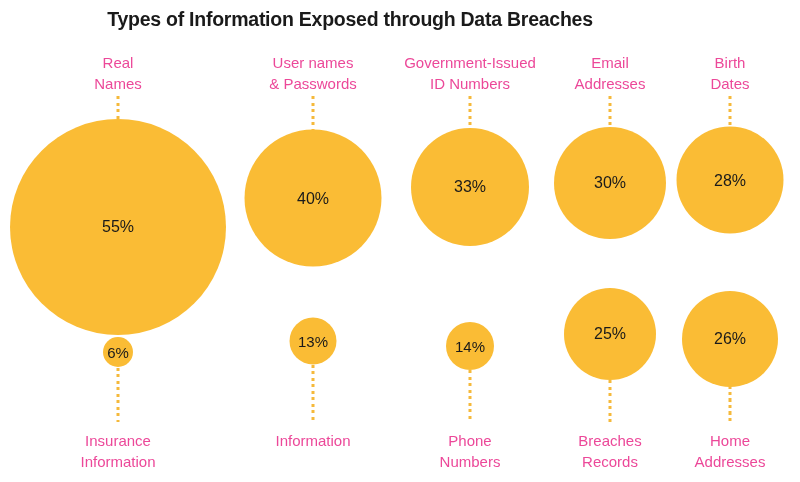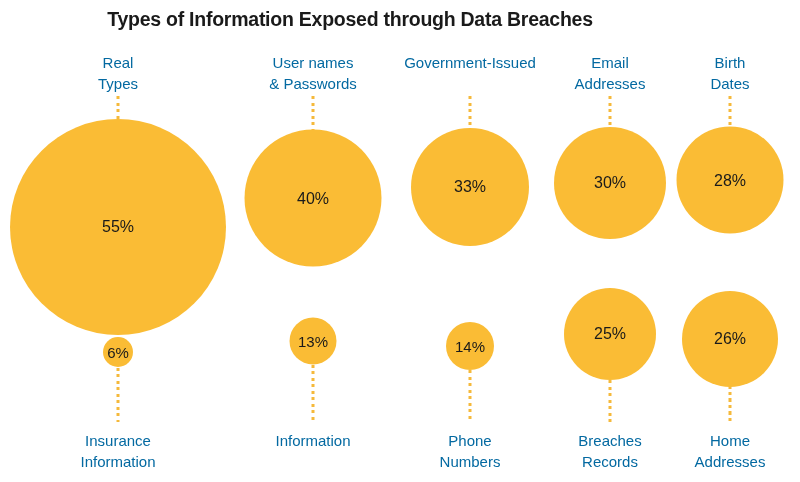--- a/index.html
+++ b/index.html
@@ -30,21 +30,21 @@
     color: #1a1a1a;
     line-height: 26px;
     font-family: "Liberation Sans", "DejaVu Sans", sans-serif;
     margin-left: 20px;
   }
   .col-label {
     position: absolute;
     text-align: center;
     font-size: 15px;
     line-height: 21px;
-    color: #0369a1;
+    color: #ec4899;
     white-space: nowrap;
     transform: translateX(-50%);
     font-family: "Liberation Sans", "DejaVu Sans", sans-serif;
   }
   .col-label.top-label { }
   .col-label.bottom-label { }
   .connector {
     position: absolute;
     width: 3px;
     transform: translateX(-50%);
@@ -78,36 +78,37 @@
 </head>
 <body>
 
 <div id="chart-root" style="background: rgb(255, 255, 255);">
 
   <div id="chart-title">Types of Information Exposed through Data Breaches</div>
 
   <div id="top-row-group">
       <div class="col-label top-label" style="left: 118px; top: 52px;">
         <div>Real</div>
-        <div>Types</div>
+        <div>Names</div>
       </div>
       <div class="connector" style="--dot-color: #F5B93B; left: 118px; top: 96px; height: 24px;"></div>
       <div class="bubble" style="--bubble-color: #FABC35; left: 118px; top: 227px; width: 216px; height: 216px;">
         <span class="bubble-value">55%</span>
       </div>
       <div class="col-label top-label" style="left: 313px; top: 52px;">
         <div>User names</div>
         <div>&amp; Passwords</div>
       </div>
       <div class="connector" style="--dot-color: #F5B93B; left: 313px; top: 96px; height: 34px;"></div>
       <div class="bubble" style="--bubble-color: #FABC35; left: 313px; top: 198px; width: 137px; height: 137px;">
         <span class="bubble-value">40%</span>
       </div>
       <div class="col-label top-label" style="left: 470px; top: 52px;">
         <div>Government-Issued</div>
+        <div>ID Numbers</div>
       </div>
       <div class="connector" style="--dot-color: #F5B93B; left: 470px; top: 96px; height: 32px;"></div>
       <div class="bubble" style="--bubble-color: #FABC35; left: 470px; top: 187px; width: 118px; height: 118px;">
         <span class="bubble-value">33%</span>
       </div>
       <div class="col-label top-label" style="left: 610px; top: 52px;">
         <div>Email</div>
         <div>Addresses</div>
       </div>
       <div class="connector" style="--dot-color: #F5B93B; left: 610px; top: 96px; height: 31px;"></div>

